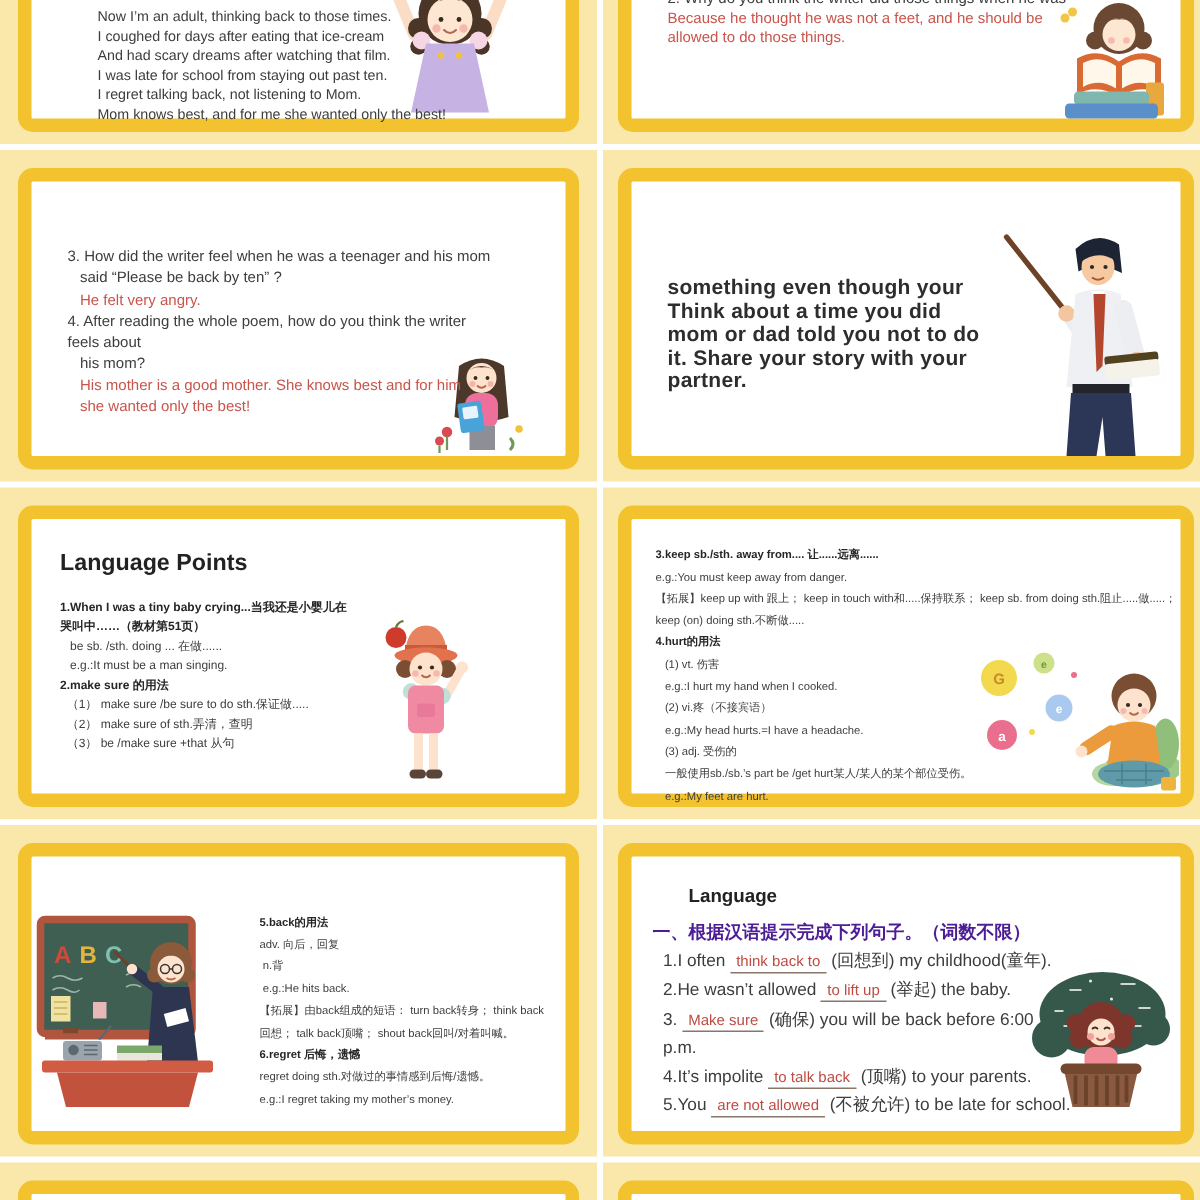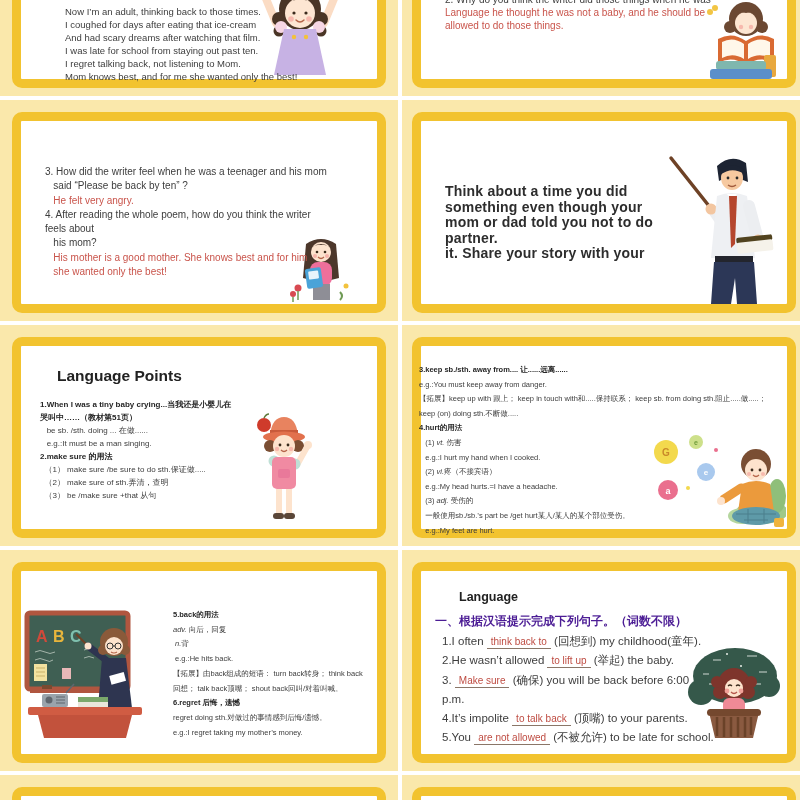--- a/index.html
+++ b/index.html
@@ -6,29 +6,29 @@
   body{width:800px;height:800px;overflow:hidden;background:#ffffff;position:relative;
        font-family:"Liberation Sans",sans-serif;}
   .cell{position:absolute;width:398px;height:221px;background:#FAE8AB;overflow:hidden}
   .frame{position:absolute;left:12px;right:12px;top:12px;bottom:8px;background:#ffffff;
          border:9px solid #F2C32F;border-radius:10px;box-sizing:border-box}
   .colR .frame{left:10px;right:4px}
   .tb{position:absolute;color:#3d3d3d;white-space:pre;z-index:2}
   .tb div{white-space:pre}
   .red{color:#C9544B}
   .b{font-weight:700;color:#262626}
-  .i{font-style:italic}
+  .i{}
   .ans{color:#BE4B41;border-bottom:1.5px solid #8a7668;padding:0 4px 1px 4px;font-size:10px}
   .poem{left:65px;top:130px;font-size:9.5px;line-height:13px}
   .whyq{left:43px;top:118px;font-size:10px;line-height:13px}
   .q34{left:45px;top:65px;font-size:10px;line-height:14.3px}
   .think{left:43px;top:84px;font-size:14px;line-height:15.5px;font-weight:700;color:#2d2d2d;letter-spacing:.2px}
-  .lp-title{left:57px;top:42px;font-size:15.5px;font-weight:700;color:#222}
+  .lp-title{left:40px;top:42px;font-size:15.5px;font-weight:700;color:#222}
   .lp{left:40px;top:73px;font-size:8px;line-height:13px}
-  .keep{left:17px;top:38px;font-size:7.5px;line-height:14.6px;width:352px;overflow:hidden}
+  .keep{left:35px;top:38px;font-size:7.5px;line-height:14.6px;width:352px;overflow:hidden}
   .back{left:173px;top:58px;font-size:7.5px;line-height:14.7px}
   .ex-title{left:57px;top:40px;font-size:12.5px;font-weight:700;color:#222}
   .ex-h{left:33px;top:63px;font-size:12px;font-weight:700;color:#4c1d95}
   .ex{left:40px;top:82px;font-size:11.5px;line-height:19.3px}
   svg{position:absolute;z-index:1}
 </style>
 </head>
 <body>
 
 <div class="cell colL" style="left:0;top:-125px">
@@ -54,21 +54,21 @@
     <circle cx="31" cy="52" r="6" fill="#f6d6e4"></circle>
       <circle cx="69" cy="52" r="6" fill="#f6d6e4"></circle>
     <path d="M34,54 L66,54 L76,100 L24,100 Z" fill="#c7b2e4"></path>
     <circle cx="44" cy="62" r="2.2" fill="#f2c23c"></circle>
       <circle cx="56" cy="62" r="2.2" fill="#f2c23c"></circle>
   </svg>
 </div>
 
 <div class="cell colR" style="left:402px;top:-125px">
   <div class="frame"></div>
-  <div class="tb whyq"><div><span>2. Why do you think the writer did those things when he was</span></div><div class="red"><span>Language he thought he was not a baby, and he should be</span></div><div class="red"><span>allowed to do those things.</span></div></div>
+  <div class="tb whyq"><div><span>2. Why do you think the writer did those things when he was</span></div><div class="red"><span>Because he thought he was not a feet, and he should be</span></div><div class="red"><span>allowed to do those things.</span></div></div>
   <svg style="left:298px;top:122px" width="82" height="85" viewBox="0 0 82 85">
     <circle cx="10" cy="15" r="3" fill="#f2c544"></circle>
       <circle cx="15" cy="11" r="3" fill="#f2c544"></circle>
     <circle cx="46" cy="22" r="17" fill="#6b4832"></circle>
     <circle cx="30" cy="30" r="6" fill="#6b4832"></circle>
       <circle cx="62" cy="30" r="6" fill="#6b4832"></circle>
     <circle cx="46" cy="26" r="11" fill="#fde6d2"></circle>
     <path d="M34,20 Q46,10 58,20 Q52,15 46,16 Q40,15 34,20" fill="#6b4832"></path>
     <circle cx="41" cy="30" r="2.2" fill="#f7b9ad"></circle>
       <circle cx="51" cy="30" r="2.2" fill="#f7b9ad"></circle>
@@ -103,21 +103,21 @@
       <circle cx="60" cy="50" r="2.5" fill="#f2c23c"></circle>
     <circle cx="12" cy="52" r="3.5" fill="#d84a52"></circle>
       <circle cx="7" cy="58" r="3" fill="#d84a52"></circle>
     <path d="M12,55 L12,64 M7,61 L7,66" stroke="#6f9a55" stroke-width="1.5"></path>
     <path d="M54,56 Q58,60 54,64" stroke="#6f9a55" stroke-width="2" fill="none"></path>
   </svg>
 </div>
 
 <div class="cell colR" style="left:402px;top:100px">
   <div class="frame"></div>
-  <div class="tb think"><div><span>Think about a time you did</span></div><div><span>something even though your</span></div><div><span>mom or dad told you not to do</span></div><div><span>partner.</span></div><div><span>it. Share your story with your</span></div></div>
+  <div class="tb think"><div><span>something even though your</span></div><div><span>Think about a time you did</span></div><div><span>mom or dad told you not to do</span></div><div><span>it. Share your story with your</span></div><div><span>partner.</span></div></div>
   <svg style="left:263px;top:48px" width="114" height="156" viewBox="0 0 114 156">
     <path d="M6,10 L44,58" stroke="#6e4226" stroke-width="3.5" stroke-linecap="round"></path>
     <path d="M50,64 L64,84" stroke="#eceef1" stroke-width="12" stroke-linecap="round"></path>
     <circle cx="46" cy="61" r="5.5" fill="#f3c6a0"></circle>
     <path d="M52,18 Q66,5 81,15 L83,34 Q66,26 54,33 Z" fill="#1d2433"></path>
     <ellipse cx="67" cy="30" rx="11" ry="12" fill="#f6c9a0"></ellipse>
     <path d="M55,23 Q67,12 79,22 L79,26 Q67,18 55,27 Z" fill="#1d2433"></path>
     <circle cx="63" cy="30" r="1.4" fill="#2a2a2a"></circle>
       <circle cx="72" cy="30" r="1.4" fill="#2a2a2a"></circle>
     <path d="M63,37 Q67,40 71,37" stroke="#a05a3c" stroke-width="1.4" fill="none"></path>

